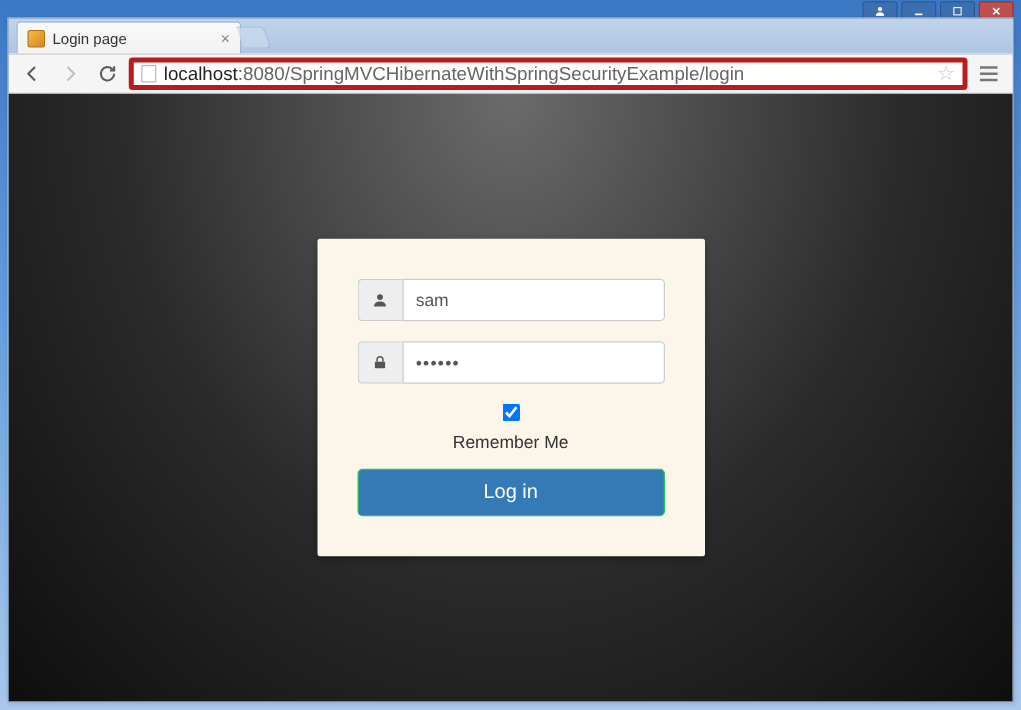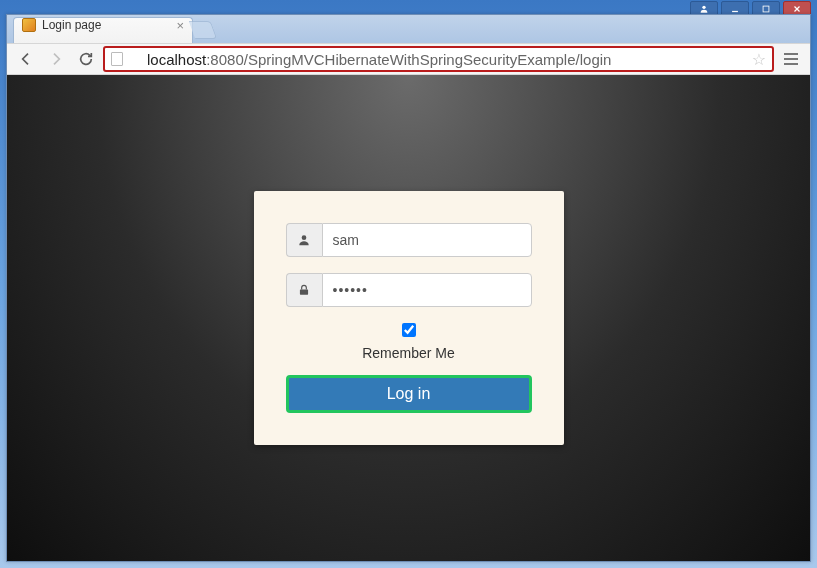--- a/index.html
+++ b/index.html
@@ -45,21 +45,21 @@
       padding-left: 6px;
     }
     .tab {
       height: 26px;
       min-width: 180px;
       background: linear-gradient(#f9f9f9, #f2f2f2);
       border: 1px solid #9fb7d4;
       border-bottom: none;
       border-top-left-radius: 4px;
       border-top-right-radius: 4px;
-      display: flex; 
+      display: flex; align-items: center;
       padding: 0 8px; gap: 6px;
       font-size: 12px; color: #333;
     }
     .tab .favicon {
       width: 14px; height: 14px;
       background: linear-gradient(135deg,#f0c040,#e08020);
       border: 1px solid #b07010;
       border-radius: 2px;
       flex-shrink: 0;
     }
@@ -86,25 +86,25 @@
       width: 26px; height: 26px;
       display: flex; align-items: center; justify-content: center;
       color: #5c5c5c;
       border-radius: 3px;
     }
     .navbtn.disabled { color: #bfbfbf; }
     .navbtn svg { width: 16px; height: 16px; }
     .omnibox {
       flex: 1;
       height: 26px;
-      border: 2px solid #b91c1c;
+      border: 4px solid #b91c1c;
       border-radius: 3px;
       background: #fff;
       display: flex; align-items: center;
-      padding: 0 6px; gap: 24px;
+      padding: 0 6px; gap: 6px;
       font-size: 15px; color: #666;
     }
     .omnibox .page-icon {
       width: 12px; height: 14px;
       border: 1px solid #bbb;
       border-radius: 1px;
       position: relative;
       flex-shrink: 0;
     }
     .omnibox .url { flex: 1; white-space: nowrap; overflow: hidden; }
@@ -160,21 +160,21 @@
     .remember-row {
       display: flex; align-items: center; gap: 8px;
       font-size: 14px; color: #333;
       margin: 4px 0 14px 0;
       flex-direction: column;
     }
     .remember-row input[type=checkbox] { width: 14px; height: 14px; }
     .login-btn {
       width: 100%; height: 38px;
       background: #337ab7;
-      border: 3px solid #22c55e;
+      border: 1px solid #22c55e;
       color: #fff;
       font-size: 16px;
       border-radius: 4px;
       cursor: pointer;
     }
   </style>
 </head>
 <body>
 
 <div class="titlebar">

